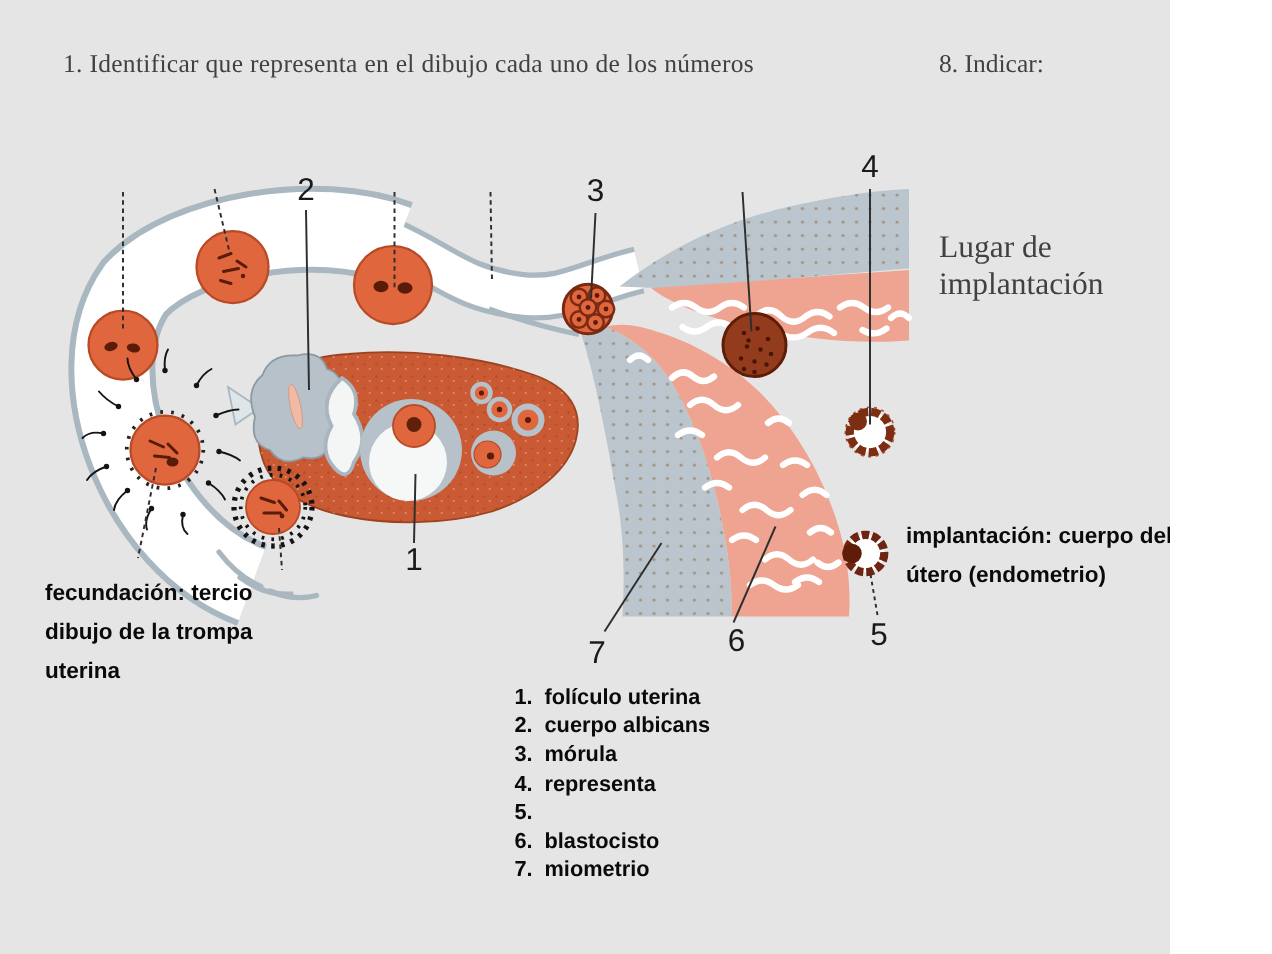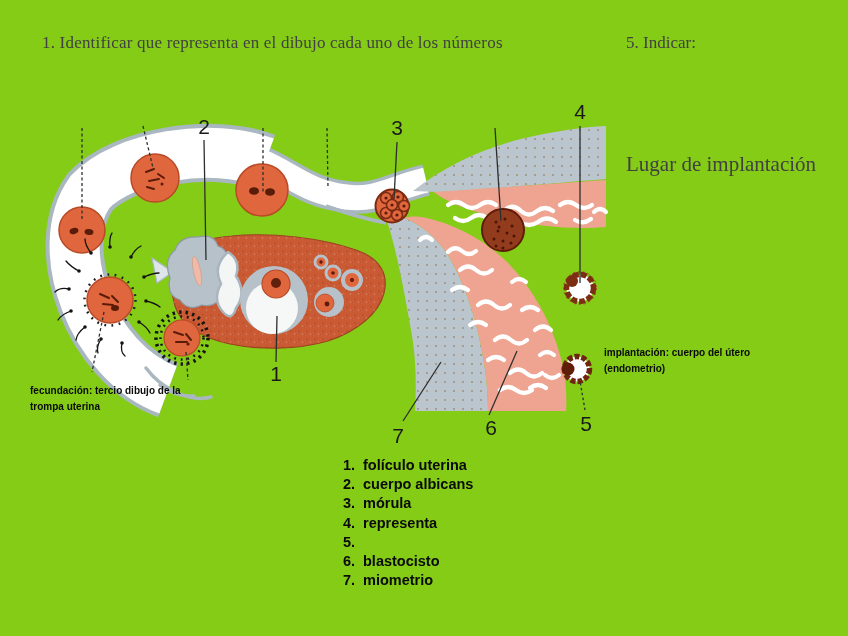--- a/index.html
+++ b/index.html
@@ -1,24 +1,24 @@
 <!DOCTYPE html>
 <html><head>
 <meta charset="utf-8">
 <style>
   html,body{margin:0;padding:0;background:#fff;}
-  .page{position:relative;width:848px;height:636px;background:#84cc16;overflow:hidden;
+  .page{position:relative;width:780px;height:636px;background:#e5e5e5;overflow:hidden;
         font-family:"Liberation Sans",sans-serif;}
   .serif{font-family:"Liberation Serif",serif;color:#414141;}
   .abs{position:absolute;}
   .q1{left:42px;top:33px;font-size:17px;letter-spacing:.2px;white-space:nowrap;}
   .q2{left:626px;top:33px;font-size:17px;}
   .prompt-fec{left:626px;top:92px;font-size:17px;}
   .prompt-imp{left:626px;top:152px;font-size:21px;}
-  .note{font-weight:bold;color:#0a0a0a;font-size:10px;line-height:16px;}
+  .note{font-weight:bold;color:#0a0a0a;font-size:15px;line-height:26px;}
   .note-fec{left:30px;top:383px;width:178px;}
   .note-imp{left:604px;top:345px;width:186px;}
   .answers{left:343px;top:456px;color:#0a0a0a;}
   .answers .row{display:flex;line-height:19.2px;font-size:14.5px;font-weight:bold;}
   .answers .num{width:20px;flex:0 0 20px;}
   .dnum{position:absolute;transform:translate(-50%,-50%);font-size:21px;color:#1a1a1a;}
   svg.diagram{position:absolute;left:0;top:0;}
 </style>
 </head>
 <body>
@@ -250,21 +250,21 @@
       <path d="M276,362 L277,316"></path>
       <path d="M403,421 L441,362"></path>
       <path d="M489,415 L517,351"></path>
       <path d="M585,410 L580,381" stroke-dasharray="2.5 2.5"></path>
       <path d="M104,312 L92,372" stroke-dasharray="3 2.5"></path>
       <path d="M186,352 L188,380" stroke-dasharray="3 2.5"></path>
     </g>
   </svg>
 
   <div class="abs serif q1">1. Identificar que representa en el dibujo cada uno de los números</div>
-  <div class="abs serif q2">5. Indicar:</div>
+  <div class="abs serif q2">8. Indicar:</div>
   <div class="abs serif prompt-imp">Lugar de implantación</div>
 
   <div class="abs note note-fec">fecundación: tercio dibujo de la trompa uterina</div>
   <div class="abs note note-imp">implantación: cuerpo del útero (endometrio)</div>
 
   <div class="dnum" style="left:276px;top:374px">1</div>
   <div class="dnum" style="left:204px;top:127px">2</div>
   <div class="dnum" style="left:397px;top:128px">3</div>
   <div class="dnum" style="left:580px;top:112px">4</div>
   <div class="dnum" style="left:586px;top:424px">5</div>

